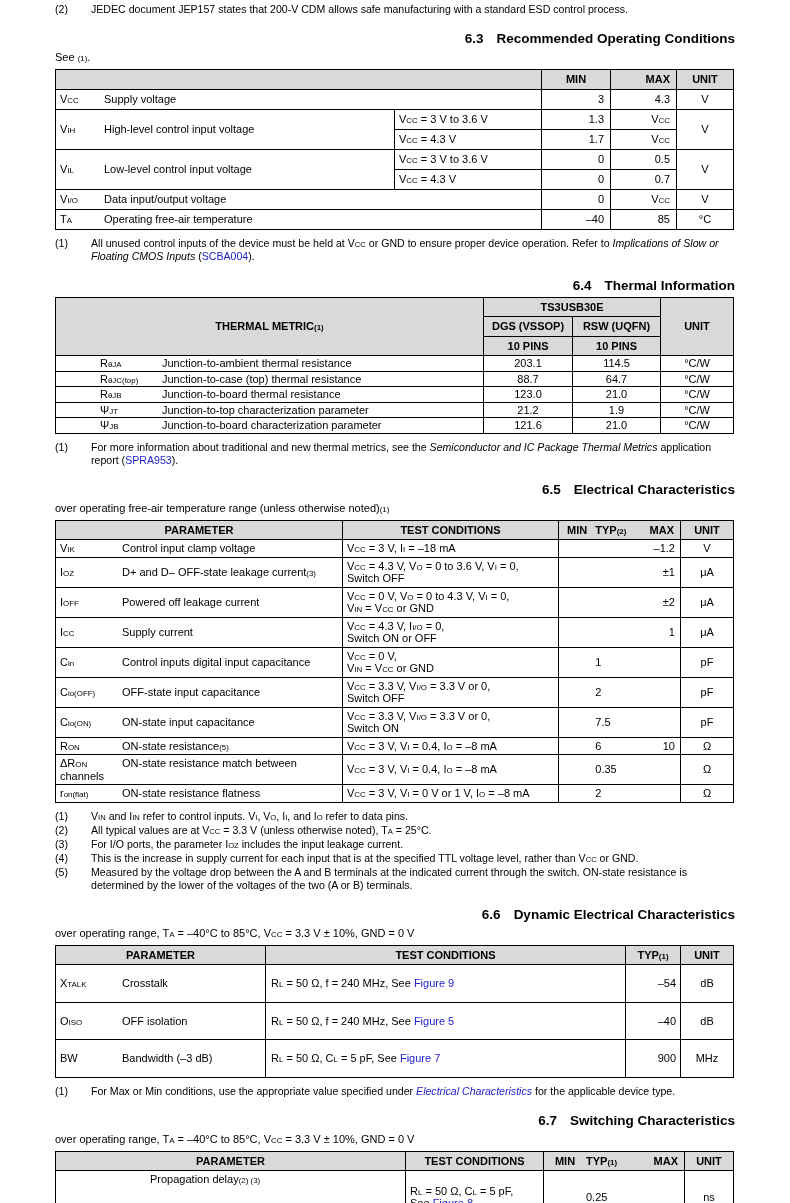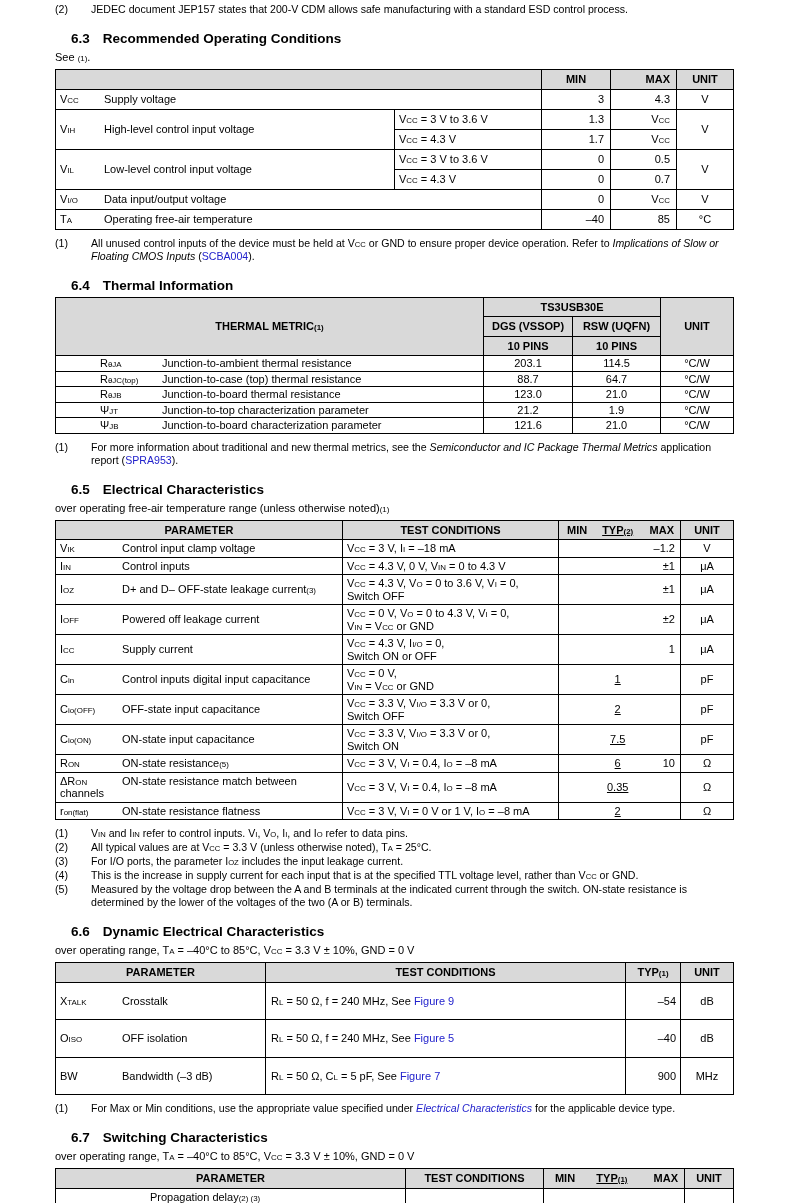--- a/index.html
+++ b/index.html
@@ -11,21 +11,21 @@
   i{font-style:italic;}
   .link{color:var(--link,#2222cc);cursor:pointer;}
 
   
   .fn{position:relative;padding-left:36px;font-size:10.6px;line-height:13px;margin:0 0 1px 0;}
   .fn .num{position:absolute;left:0;top:0;}
   .fnotes{margin:7px 0 0 0;}
   .top-fn{margin:1px 0 0 0;}
 
   
-  .h2{font-size:13.5px;font-weight:bold;margin:15px 0 4px 16px;}
+  .h2{font-size:13.5px;font-weight:bold;margin:15px 0 4px 16px;text-align:right;}
   .h2 .hnum{display:inline-block;margin-right:13px;}
   .intro{font-size:11px;line-height:14px;margin:0 0 5px 0;}
 
   
   table{border-collapse:collapse;width:678px;table-layout:fixed;font-size:11px;margin-top:2px;}
   td,th{border:1px solid #000;padding:2px 4px;vertical-align:middle;line-height:12.5px;
         overflow:hidden;}
   th{background:var(--header-bg,#d9d9d9);font-weight:bold;text-align:center;padding:3px 2px;}
   td.param{text-align:left;}
   td.cond{text-align:left;}
@@ -35,21 +35,21 @@
   .w63{width:44px;}
   .w64{width:62px;padding-left:40px;}
   .w65{width:62px;}
   .w66{width:62px;}
   .w67{width:90px;margin-top:36px;}
 
   
   td.mtm,th.mtm{padding:0;}
   .mtmg{display:flex;width:100%;align-items:center;}
   .m1{width:30%;text-align:center;}
-  .m2{width:37%;text-align:center;text-decoration:underline;}
+  .m2{width:37%;text-align:left;}
   .m3{width:33%;text-align:right;padding-right:5px;box-sizing:border-box;}
   th .m3{padding-right:6px;}
 
   #t64 td{padding:1px 4px;}
   #t66 td{padding:12px 4px;}
   #t66 td.cond{padding-left:5px;}
   #t63 td{height:15px;}
   .th-right{text-align:right;padding-right:6px;}
 </style>
 </head>
@@ -228,32 +228,20 @@
           <td class="mtm">
             <div class="mtmg">
               <span class="m1"></span>
               <span class="m2"></span>
               <span class="m3">–1.2</span>
             </div>
           </td>
           <td class="c">V</td>
         </tr>
         <tr>
-          <td class="param"><span class="sym w65">I<sub>IN</sub></span><span>Control inputs</span></td>
-          <td class="cond">V<sub>CC</sub> = 4.3 V, 0 V, V<sub>IN</sub> = 0 to 4.3 V</td>
-          <td class="mtm">
-            <div class="mtmg">
-              <span class="m1"></span>
-              <span class="m2"></span>
-              <span class="m3">±1</span>
-            </div>
-          </td>
-          <td class="c">μA</td>
-        </tr>
-        <tr>
           <td class="param"><span class="sym w65">I<sub>OZ</sub></span><span>D+ and D– OFF-state leakage current<sup>(3)</sup></span></td>
           <td class="cond">V<sub>CC</sub> = 4.3 V, V<sub>O</sub> = 0 to 3.6 V, V<sub>I</sub> = 0,<br>Switch OFF</td>
           <td class="mtm">
             <div class="mtmg">
               <span class="m1"></span>
               <span class="m2"></span>
               <span class="m3">±1</span>
             </div>
           </td>
           <td class="c">μA</td>

